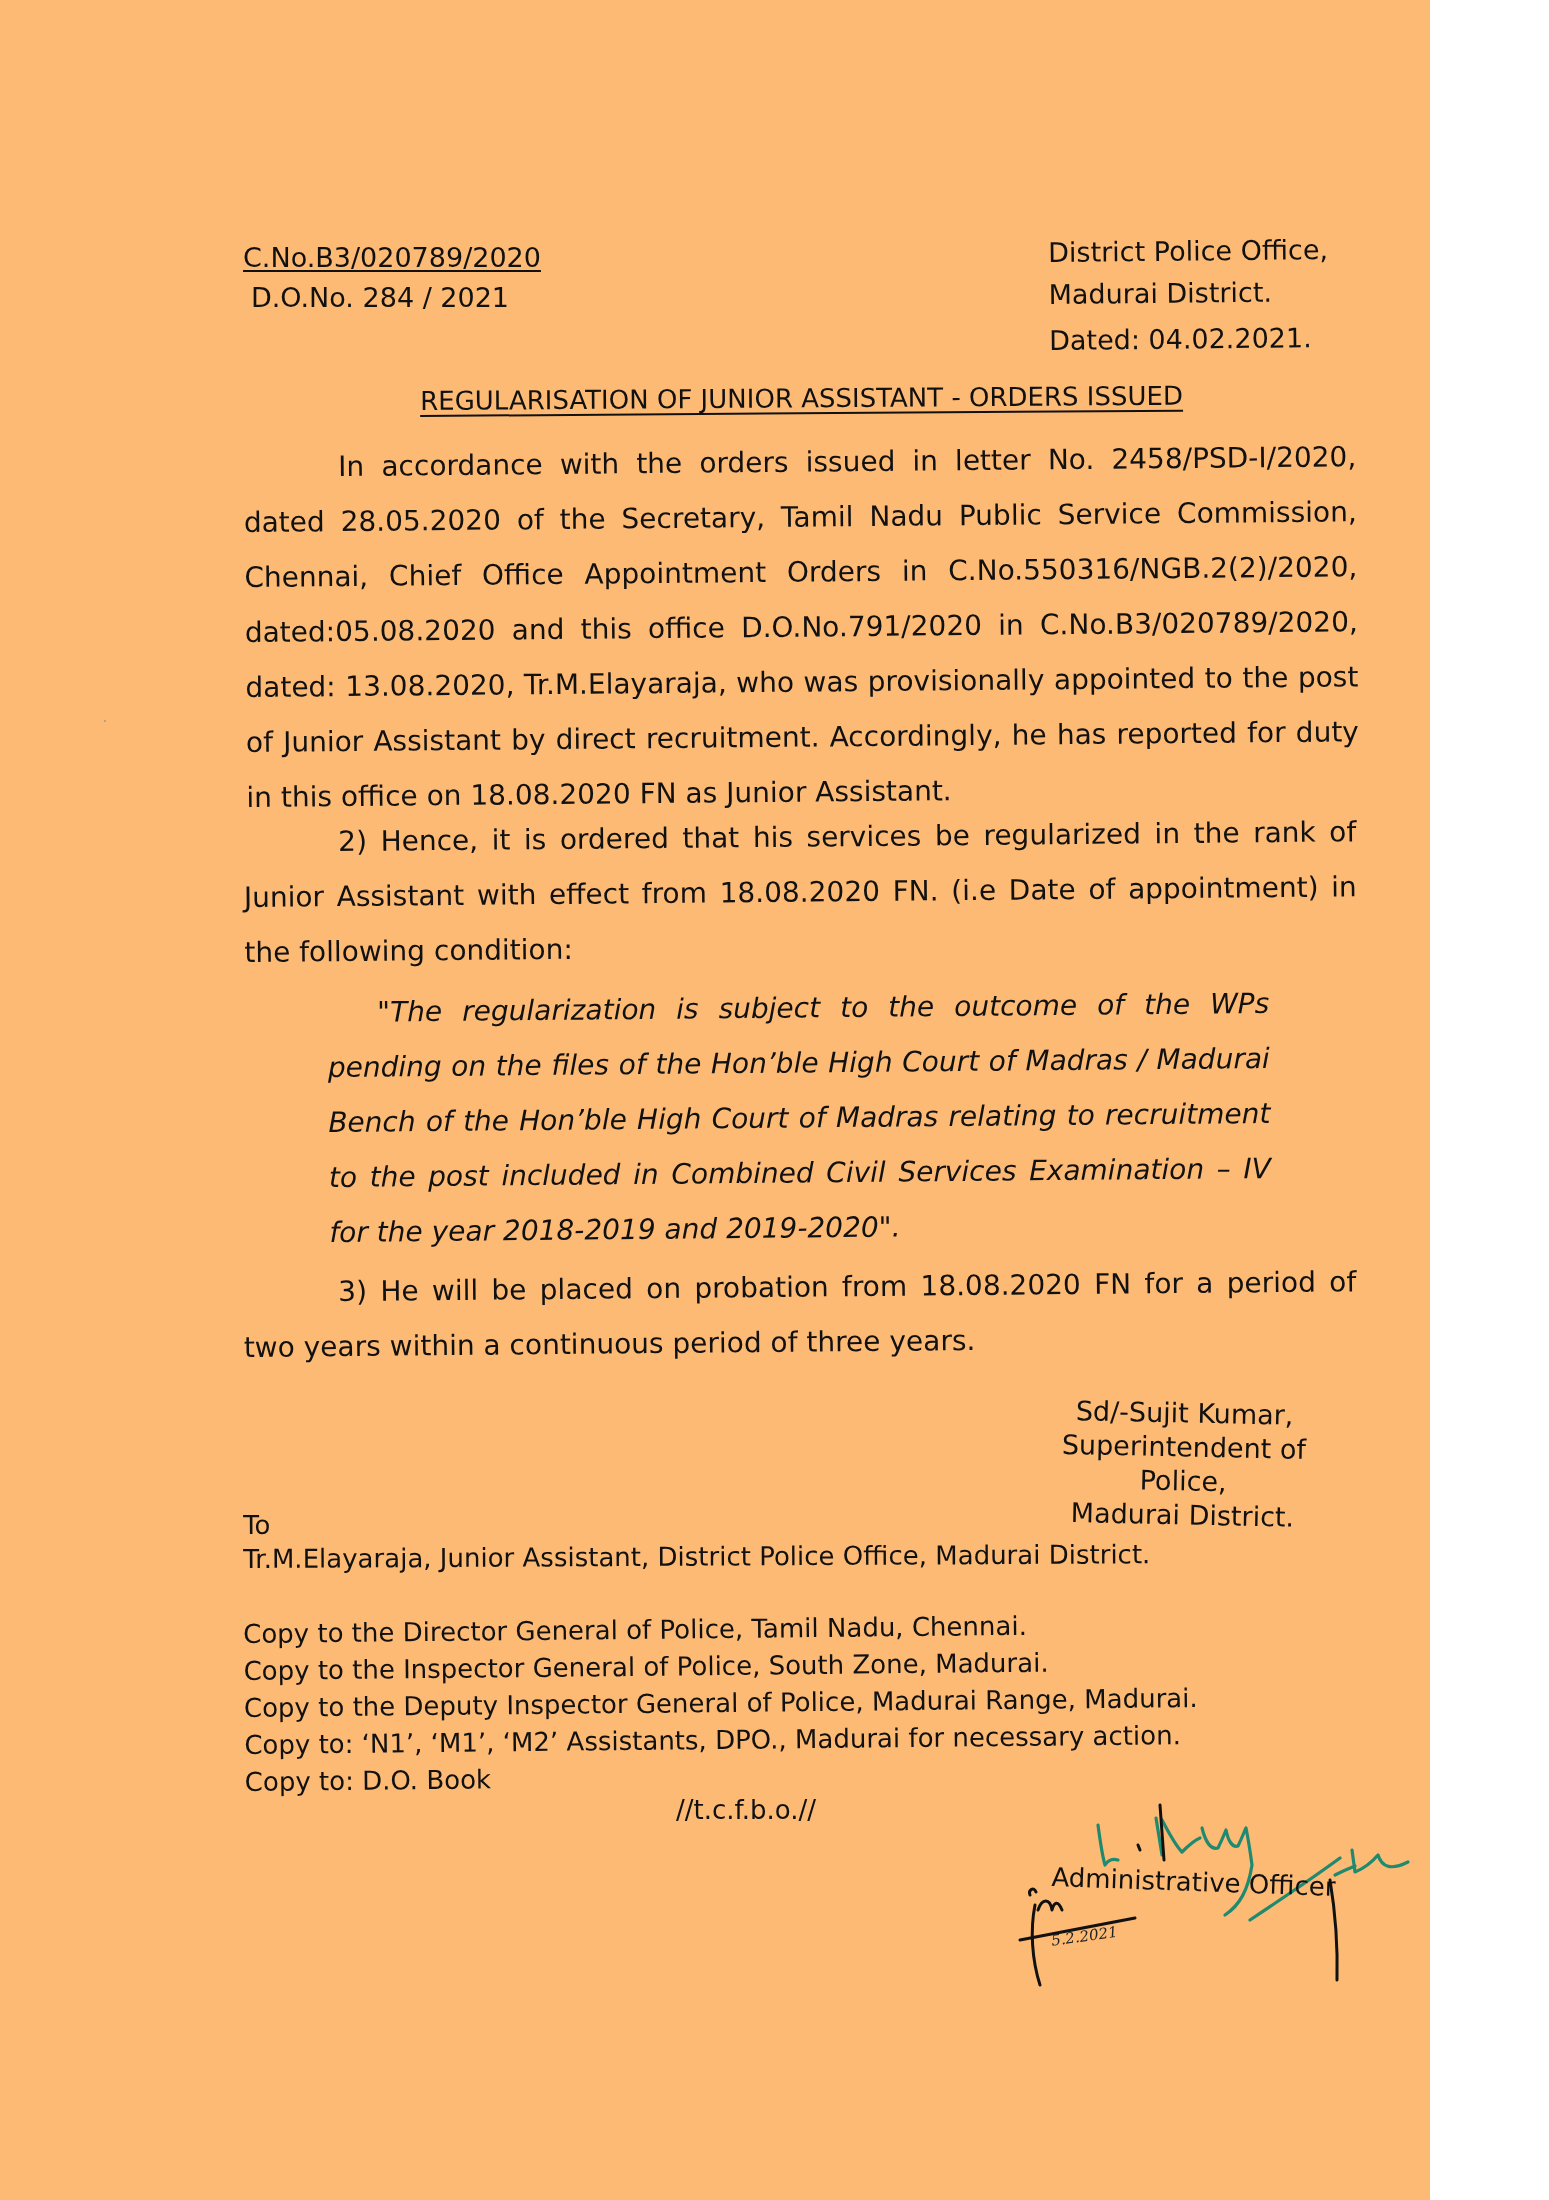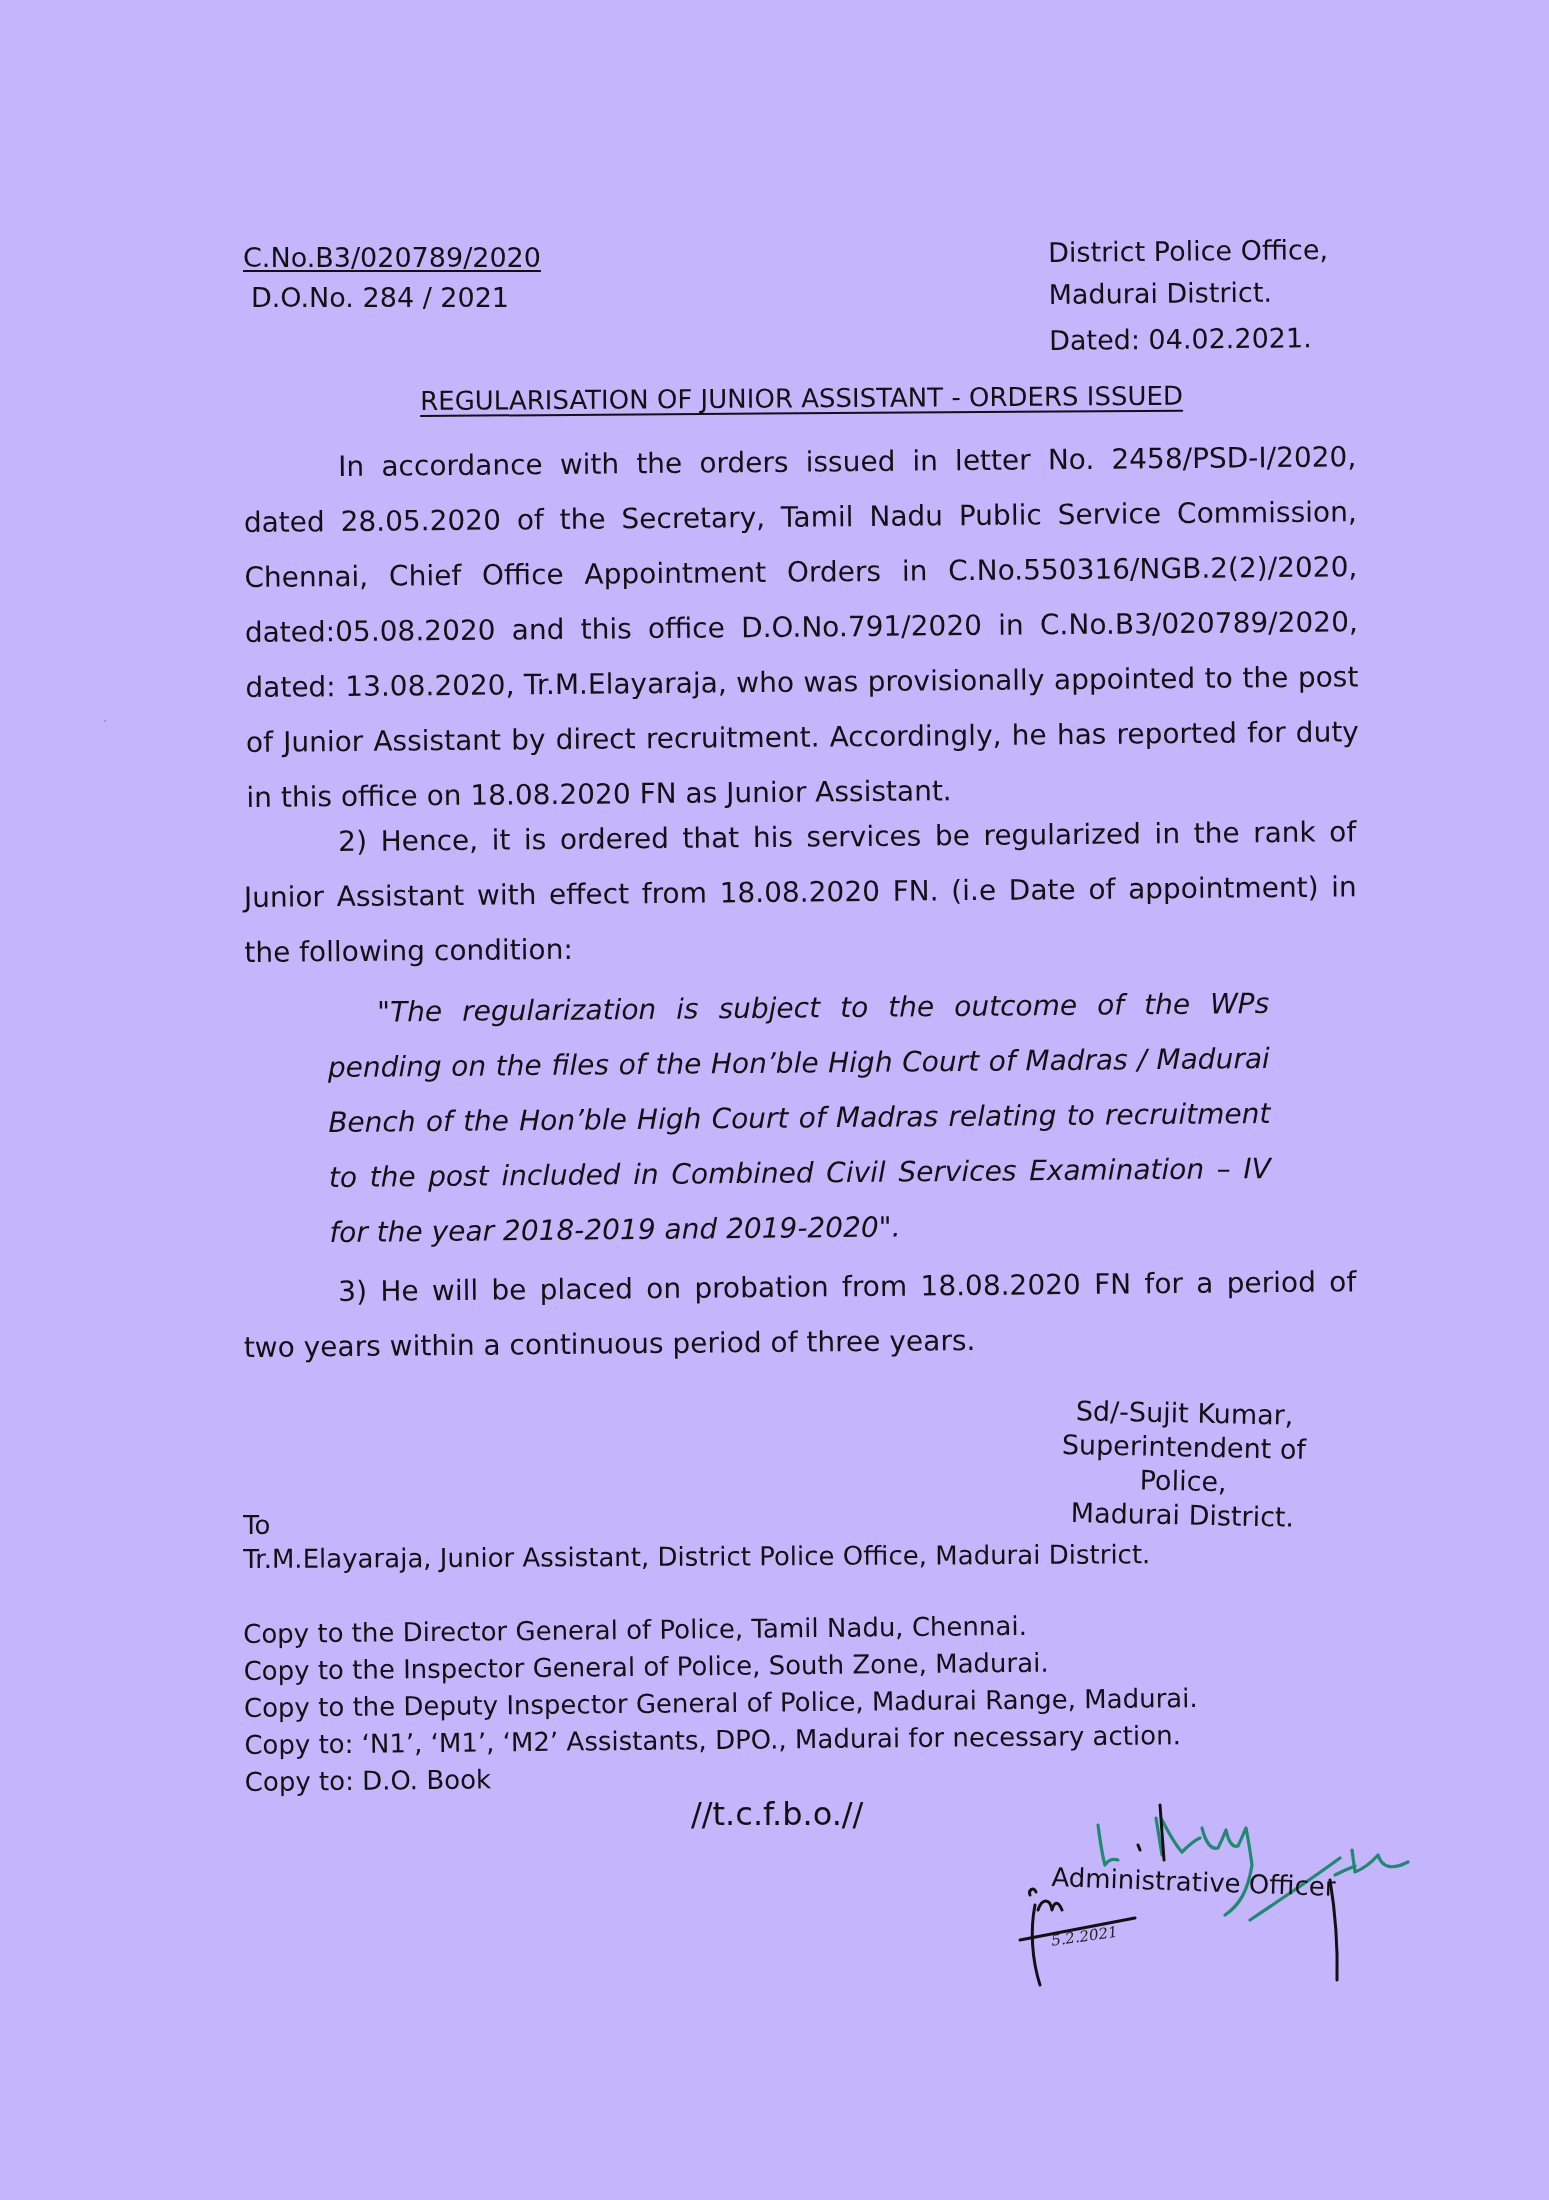--- a/index.html
+++ b/index.html
@@ -11,23 +11,23 @@
       width: 1549px;
       height: 2200px;
       position: relative;
       overflow: hidden;
       font-family: "DejaVu Sans", sans-serif;
       color: #111111;
     }
     .page {
       position: absolute;
       left: 0; top: 0;
-      width: 1549px;
+      width: 1430px;
       height: 2200px;
-      background: #c4b5fd;
+      background: #fdba74;
     }
     .abs { position: absolute; white-space: nowrap; }
     .hdr-left { left: 243px; top: 238px; font-size: 27px; line-height: 40px; }
     .hdr-left .ref-cno { text-decoration: underline; text-underline-offset: 3px; display: block; }
     .hdr-left .ref-do { display: block; margin-left: 8px; }
     .hdr-right { left: 1048px; top: 232px; font-size: 27px; line-height: 42px; transform: rotate(-0.6deg); transform-origin: left top; }
     .hdr-right span { display: block; }
     .hdr-right .dated { margin-top: 4px; }
 
     .title {
@@ -97,21 +97,21 @@
     .copy-block {
       position: absolute;
       left: 243px; top: 1616px;
       font-size: 26px;
       line-height: 37px;
       transform: rotate(-0.6deg);
       transform-origin: left top;
     }
     .copy-block span { display: block; white-space: nowrap; }
 
-    .tcfbo { left: 691px; top: 1795px; font-size: 32px; text-align: center; }
+    .tcfbo { left: 676px; top: 1795px; font-size: 26px; text-align: center; }
 
     .admin-officer {
       left: 1052px; top: 1862px;
       font-size: 26px;
       transform: rotate(2deg);
       transform-origin: left top;
     }
     .sig-svg {
       position: absolute;
       left: 1000px; top: 1780px;

